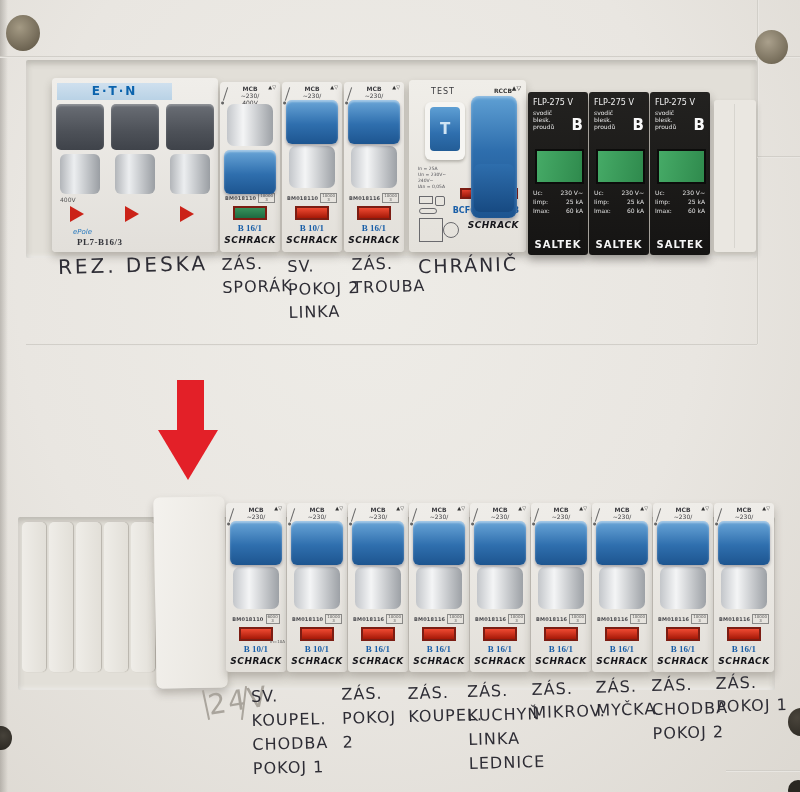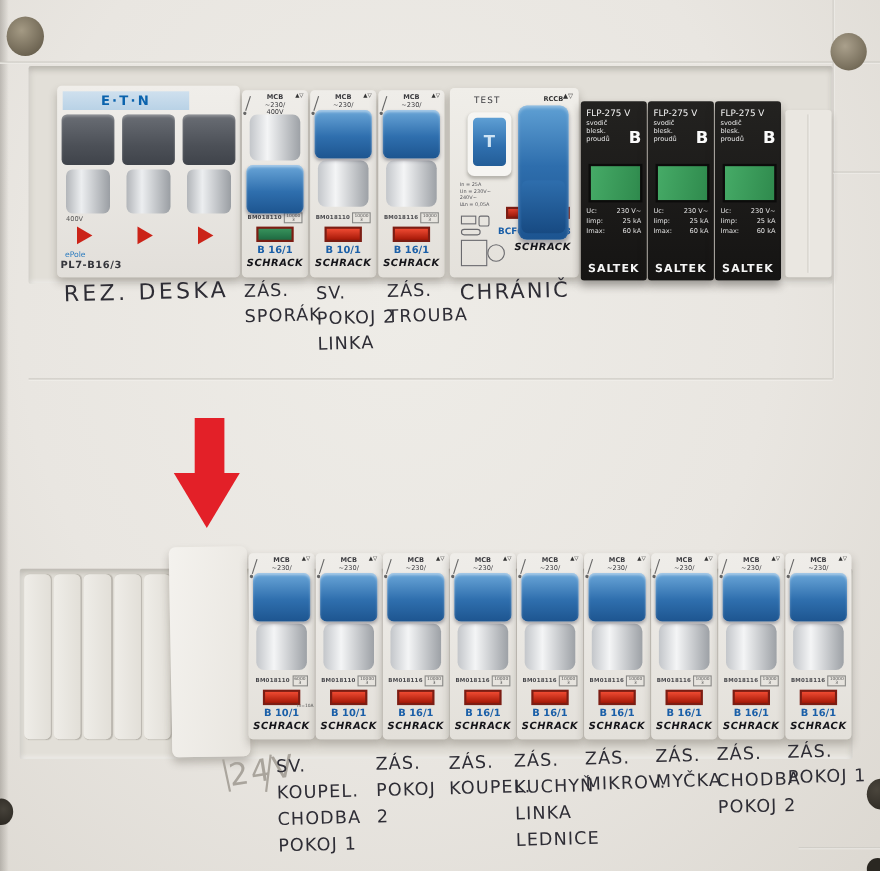--- a/index.html
+++ b/index.html
@@ -33,22 +33,22 @@
   #eaton-logo{position:absolute;left:5px;top:5px;width:115px;height:17px;background:linear-gradient(#cfe0ee,#b9d2e6);
     color:#0b63ad;font-weight:bold;font-size:12px;letter-spacing:2px;text-align:center;line-height:17px;}
   .pole{position:absolute;top:26px;width:52px;height:142px;}
   .pole:nth-of-type(2){left:2px;} .pole:nth-of-type(3){left:57px;} .pole:nth-of-type(4){left:112px;}
   .etoggle{position:absolute;left:2px;top:0;width:48px;height:46px;border-radius:5px;
     background:linear-gradient(#6a6e75,#4d5158 60%,#3f434a);box-shadow:inset 0 2px 2px rgba(255,255,255,.25);}
   .erocker{position:absolute;left:6px;top:50px;width:40px;height:40px;border-radius:6px;
     background:linear-gradient(90deg,#b2b5b9,#eceef0 35%,#9a9ea3);}
   .etri{position:absolute;left:16px;top:102px;width:0;height:0;border-left:14px solid #cb2318;border-top:8px solid transparent;border-bottom:8px solid transparent;}
   #eaton-volt{position:absolute;left:8px;top:118px;font-size:6px;color:#555;}
-  #eaton-epole{position:absolute;left:7px;top:150px;font-size:7px;color:#2b7bbf;}
-  #eaton-model{position:absolute;left:3px;bottom:5px;font-size:9px;font-weight:bold;color:#34353b;letter-spacing:.5px;}
+  #eaton-epole{position:absolute;left:21px;top:150px;font-size:7px;font-style:italic;color:#2b7bbf;}
+  #eaton-model{position:absolute;left:25px;bottom:5px;font-size:9px;font-weight:bold;color:#34353b;letter-spacing:.5px;font-family:Liberation Serif, serif;}
   
   .mcb{position:relative;width:60px;height:170px;background:linear-gradient(#efede9,#e3e0da);border-radius:4px;box-shadow:0 5px 8px rgba(60,54,44,.28);}
   .mcb-print{position:absolute;top:3px;left:0;right:0;text-align:center;color:#3c3c40;line-height:7px;}
   .mcb-print .p1{font-size:6px;font-weight:bold;}
   .mcb-print .p2,.mcb-print .p3{font-size:6px;}
   .tris{position:absolute;right:4px;top:3px;font-size:5px;line-height:5px;color:#333;text-align:center;}
   .csym{position:absolute;left:5px;top:5px;width:1px;height:14px;background:#666;transform:rotate(18deg);}
   .csym:after{content:"";position:absolute;left:-1px;top:15px;width:3px;height:3px;border-radius:50%;background:#666;}
   .toggle{position:absolute;left:4px;right:4px;height:44px;border-radius:6px;z-index:3;
     background:linear-gradient(#6aa6d8,#2f6fae 55%,#1d5590);box-shadow:inset 0 2px 2px rgba(255,255,255,.4), 0 2px 3px rgba(40,40,60,.35);}
@@ -57,21 +57,21 @@
   .state-on .toggle{top:18px;} .state-on .rocker{top:64px;}
   .state-off .toggle{top:68px;} .state-off .rocker{top:22px;}
   .mcb-lower{position:absolute;left:0;right:0;top:108px;bottom:0;text-align:center;}
   .code-row{display:flex;justify-content:center;align-items:center;gap:2px;margin-top:3px;}
   .code{font-size:5px;color:#4a4a4e;font-weight:bold;letter-spacing:.2px;}
   .kbox{display:inline-flex;flex-direction:column;border:1px solid #8a8a88;line-height:4px;padding:0 1px;}
   .kbox span{font-size:4px;color:#555;}
   .win{width:34px;height:14px;margin:3px auto 0;background:#7c1d13;padding:2px;box-sizing:border-box;}
   .win-in{width:100%;height:100%;background:linear-gradient(#ef4a32,#a51807);}
   .win-green .win-in{background:linear-gradient(#37925c,#1e6a41);}
-  .rating{margin-top:3px;font-size:9px;font-weight:bold;color:#1a5fa8;}
+  .rating{margin-top:3px;font-size:9px;font-weight:bold;color:#1a5fa8;font-family:Liberation Serif, serif;}
   .brand{margin-top:2px;font-size:9px;font-weight:900;font-style:italic;color:#141419;letter-spacing:.5px;}
   .note{position:absolute;right:1px;top:28px;font-size:4px;color:#555;}
   #top-mcbs{position:absolute;left:220px;top:82px;display:flex;gap:2px;}
   #bottom-breakers{position:absolute;left:226px;top:503px;display:flex;gap:1px;}
   #bottom-breakers .mcb{height:169px;}
   
   #rccb{left:409px;top:80px;width:117px;height:172px;background:linear-gradient(#f0eee9,#e4e1db);border-radius:4px;}
   #rccb-test-lbl{position:absolute;left:22px;top:7px;font-size:8px;color:#3a3a3e;letter-spacing:1px;}
   #rccb-type{position:absolute;right:14px;top:7px;font-size:6px;font-weight:bold;color:#333;}
   #rccb-tri{position:absolute;right:5px;top:5px;font-size:6px;color:#333;line-height:5px;text-align:center;}

